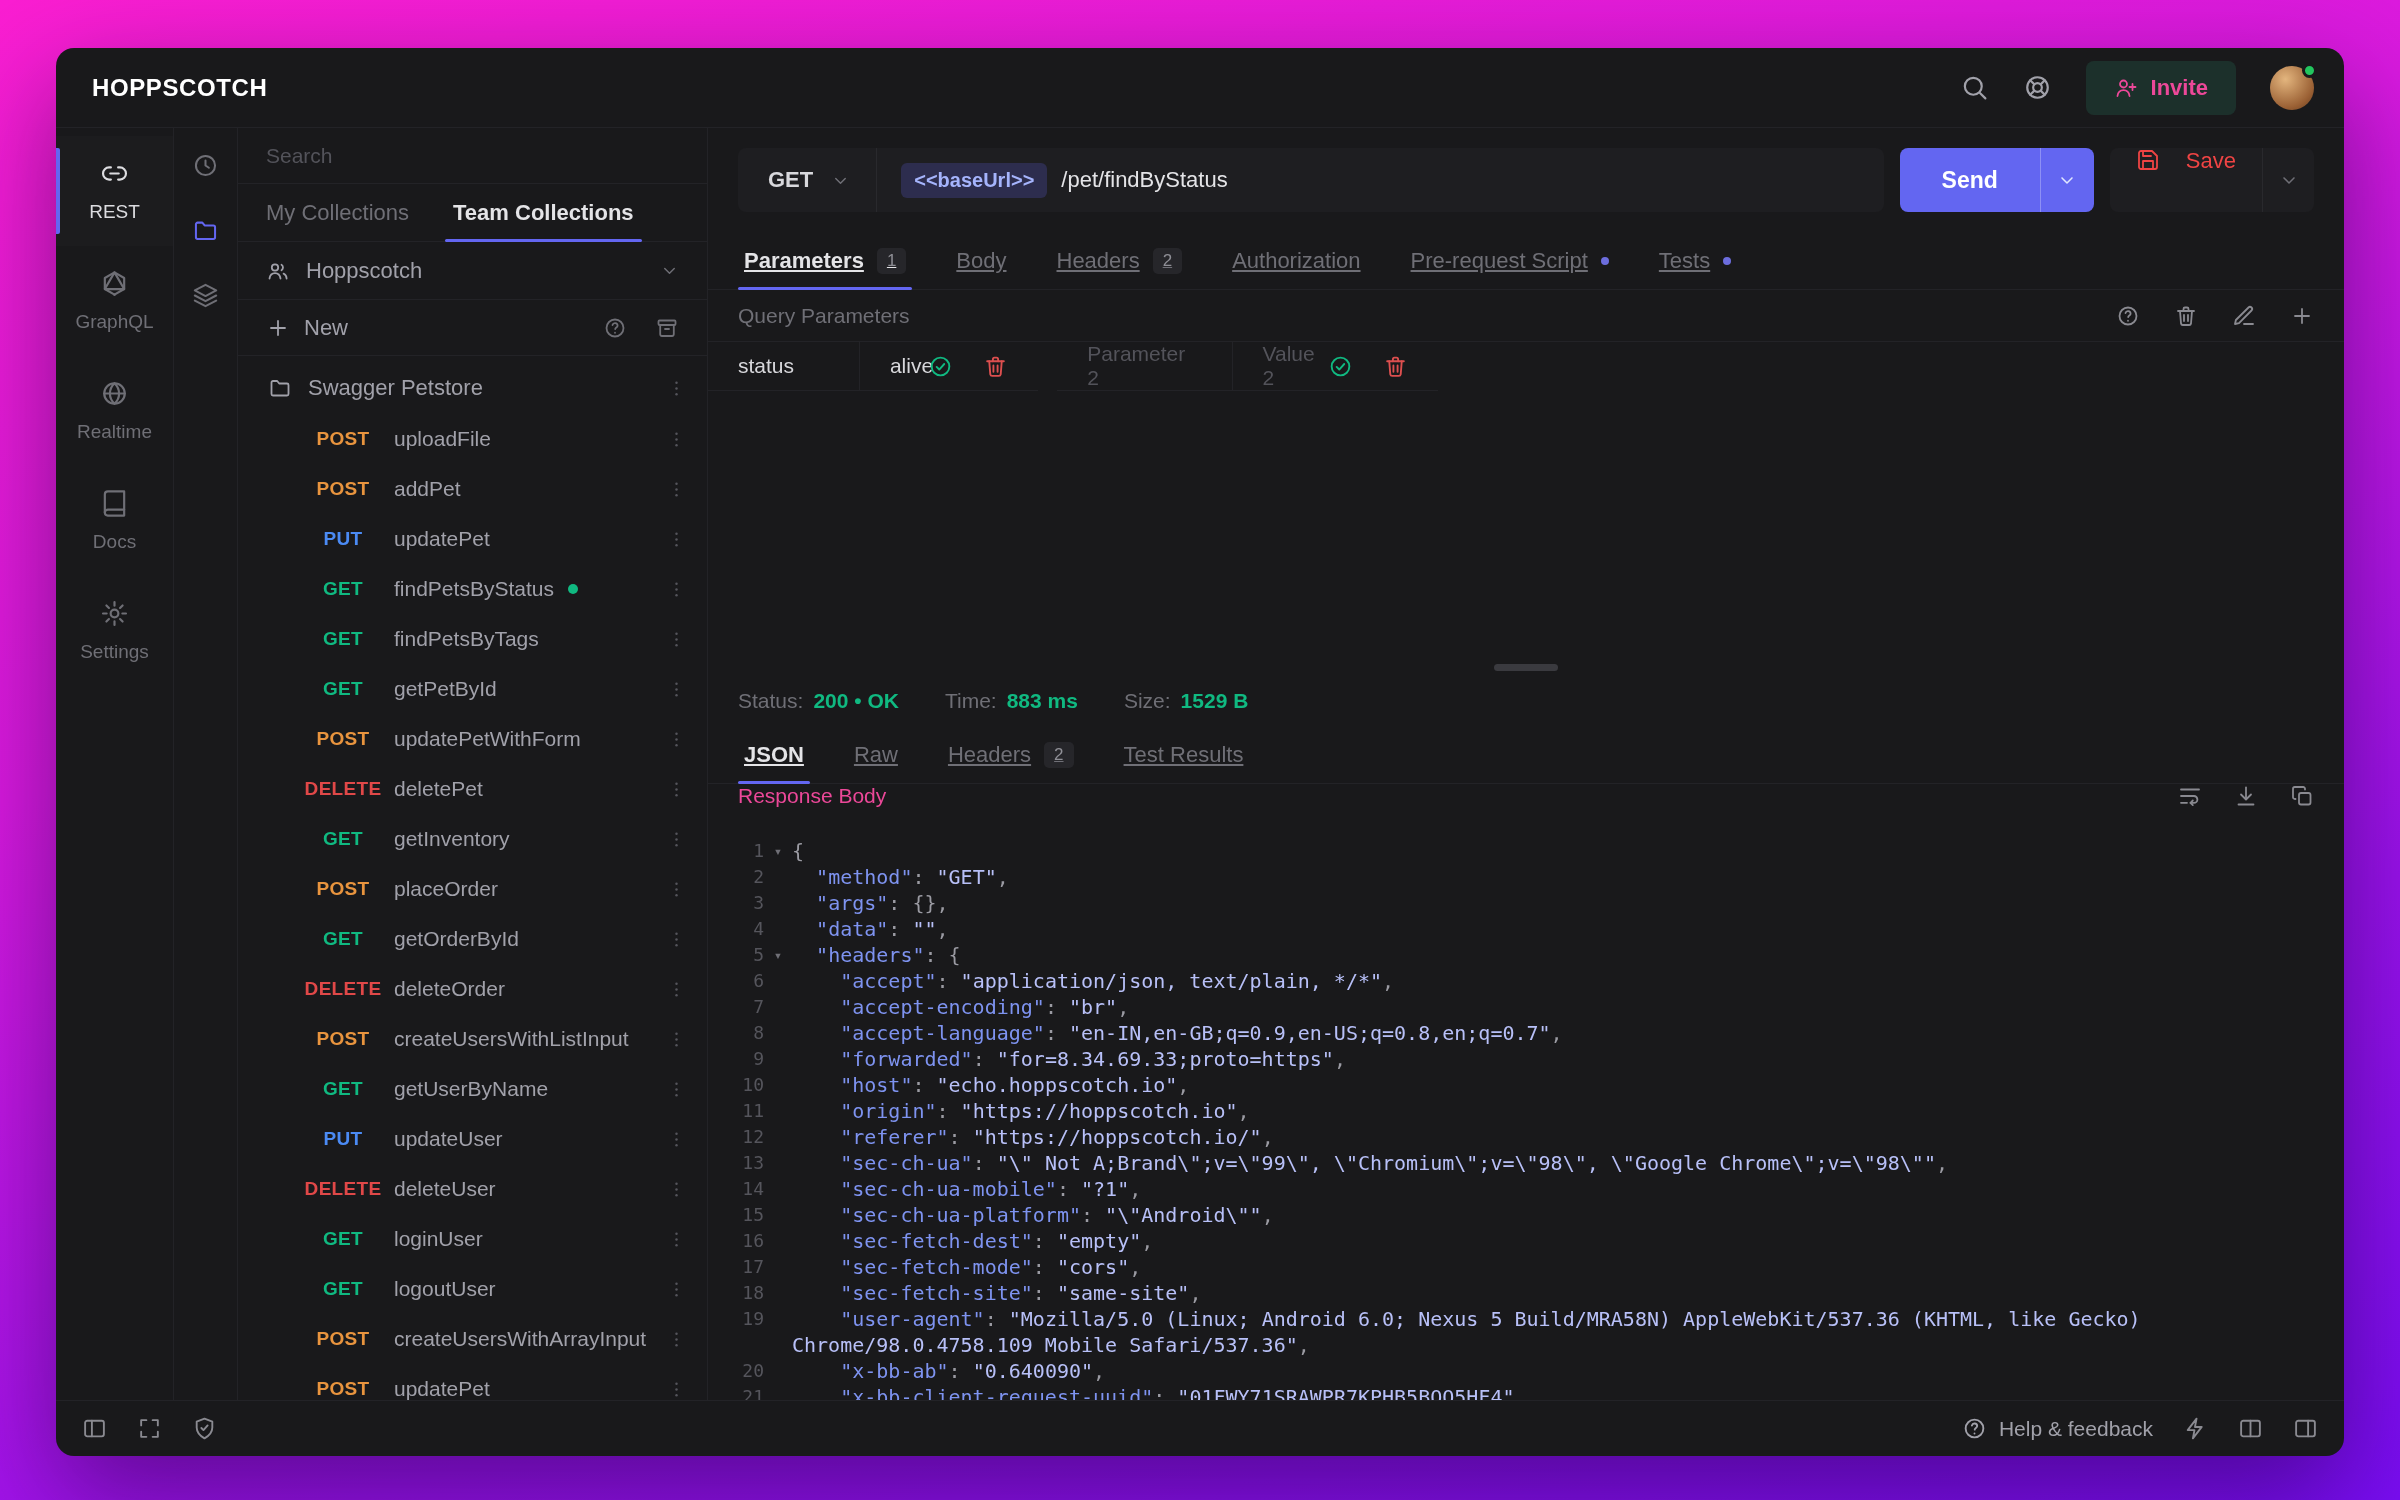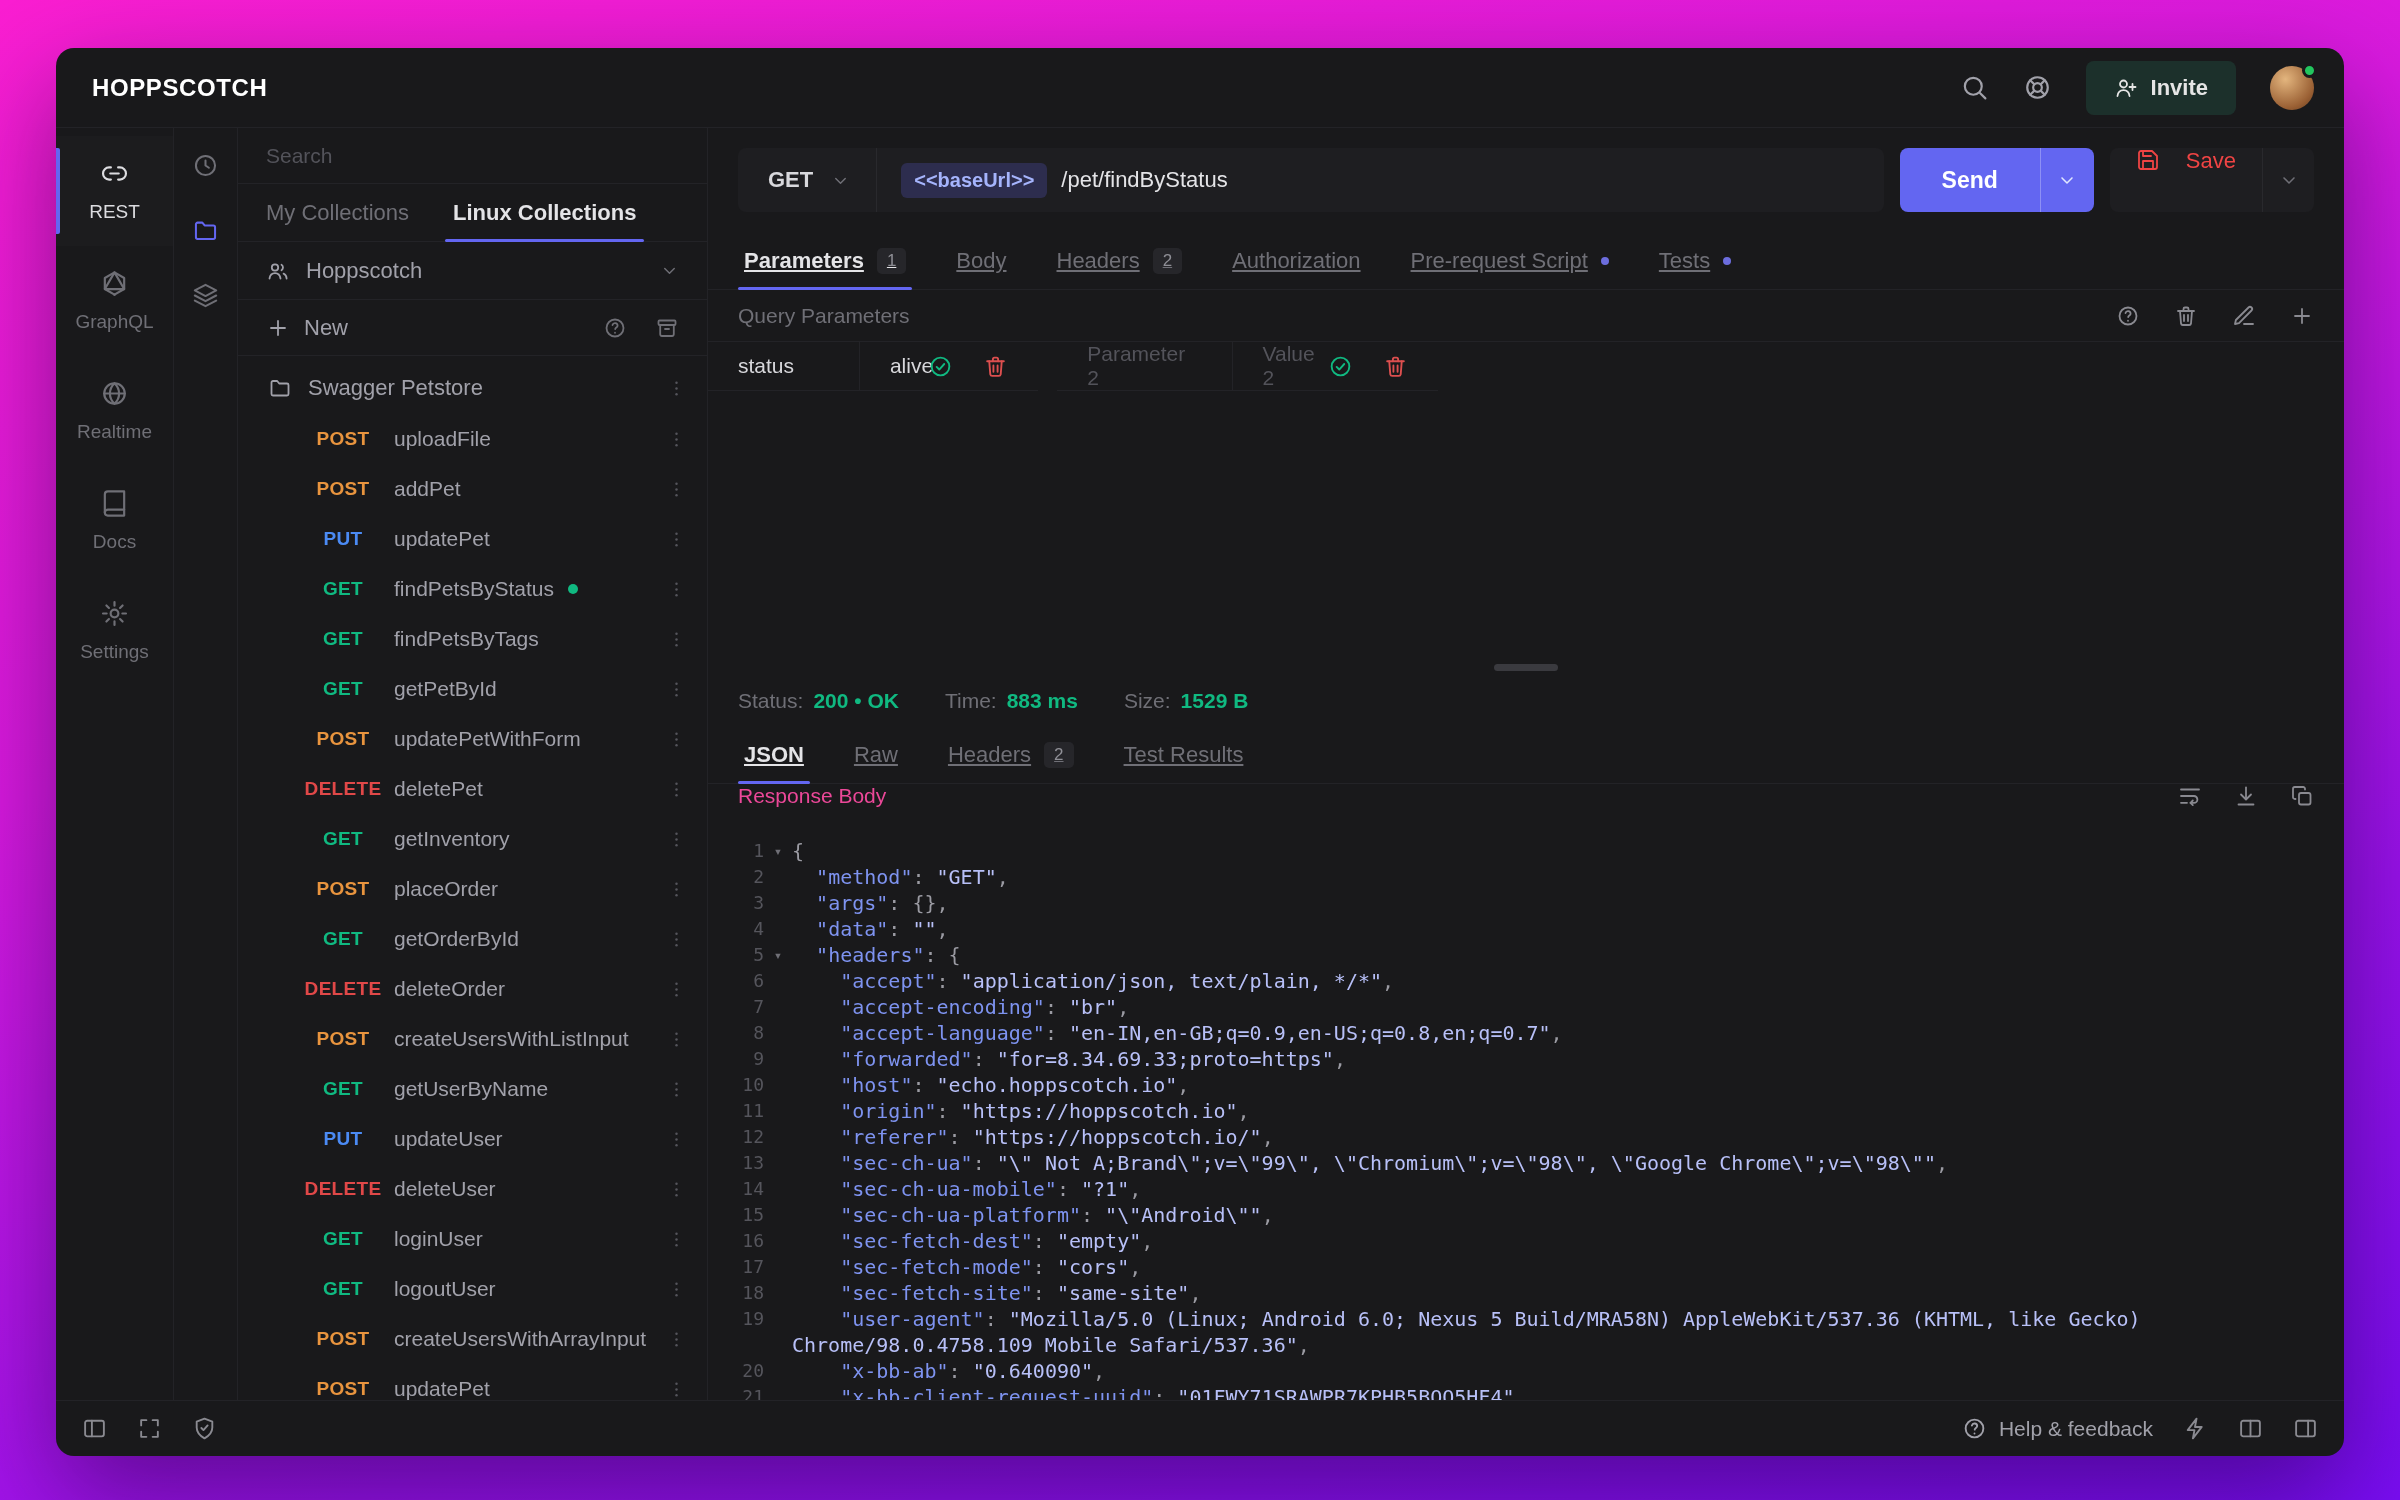--- a/index.html
+++ b/index.html
@@ -16,21 +16,21 @@
     box-shadow: 0 40px 110px rgba(25,0,60,.5);
     display:flex; flex-direction:column;
   }
   
   .topbar { flex:0 0 80px; display:flex; align-items:center; justify-content:space-between;
     padding:0 30px 0 36px; border-bottom:1px solid #232327; }
   .logo { color:#ffffff; font-size:24px; font-weight:700; letter-spacing:.6px; }
   .topbar-right { display:flex; align-items:center; gap:34px; }
   .icon-btn { color:#a1a1aa; display:inline-flex; cursor:pointer; }
   .invite-btn { display:flex; align-items:center; gap:13px; background:rgba(52,211,153,.13);
-    color:#e5e5e5; border:none; height:54px; padding:0 28px; border-radius:8px;
+    color:#ec4899; border:none; height:54px; padding:0 28px; border-radius:8px;
     font-size:22px; font-weight:600; font-family:inherit; cursor:pointer;text-align:center; }
   .avatar { width:44px; height:44px; border-radius:50%; position:relative; cursor:pointer;
     background: radial-gradient(circle at 35% 30%, #e3b57e, #9a6034 68%, #63391c); }
   .avatar .status-dot { position:absolute; right:-3px; top:-3px; width:15px; height:15px;
     border-radius:50%; background:#22c55e; border:3px solid #19191b; }
   
   .body-row { flex:1; display:flex; min-height:0; }
   .nav-rail { flex:0 0 118px; border-right:1px solid #232327; padding-top:8px;
     display:flex; flex-direction:column; }
   .nav-item { height:110px; display:flex; flex-direction:column; align-items:center;
@@ -264,21 +264,21 @@
 
     <aside class="collections">
       <div class="search-row">
         <span class="placeholder">Search</span>
       </div>
       <div class="coll-tabs" id="coll-tabs">
           <div class="coll-tab">
             <span>My Collections</span>
           </div>
           <div class="coll-tab active">
-            <span>Linux Collections</span>
+            <span>Team Collections</span>
           </div>
         </div>
       <div class="team-row">
         <span data-icon="users">
             <svg viewBox="0 0 24 24" fill="none" stroke="currentColor" stroke-width="1.8" stroke-linecap="round" stroke-linejoin="round">
               <circle cx="9" cy="8.5" r="3.2"></circle>
               <path d="M3.5 19.5c.5-3.5 2.7-5.3 5.5-5.3s5 1.8 5.5 5.3"></path>
               <path d="M15.5 5.8a3.2 3.2 0 0 1 0 5.4"></path>
               <path d="M17.6 14.6c1.9.8 2.9 2.4 3 4.9"></path>
             </svg>

